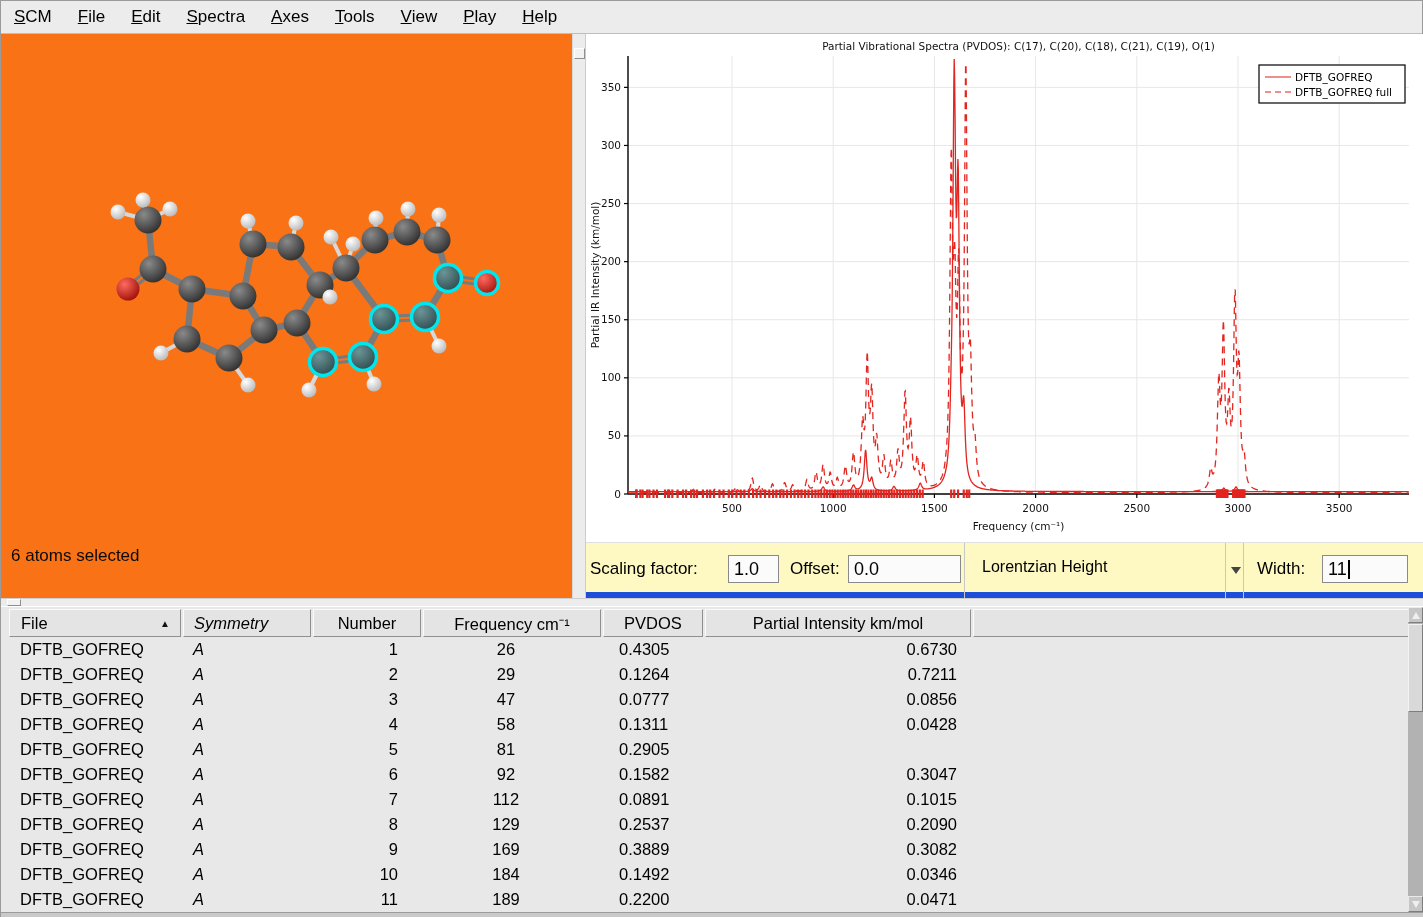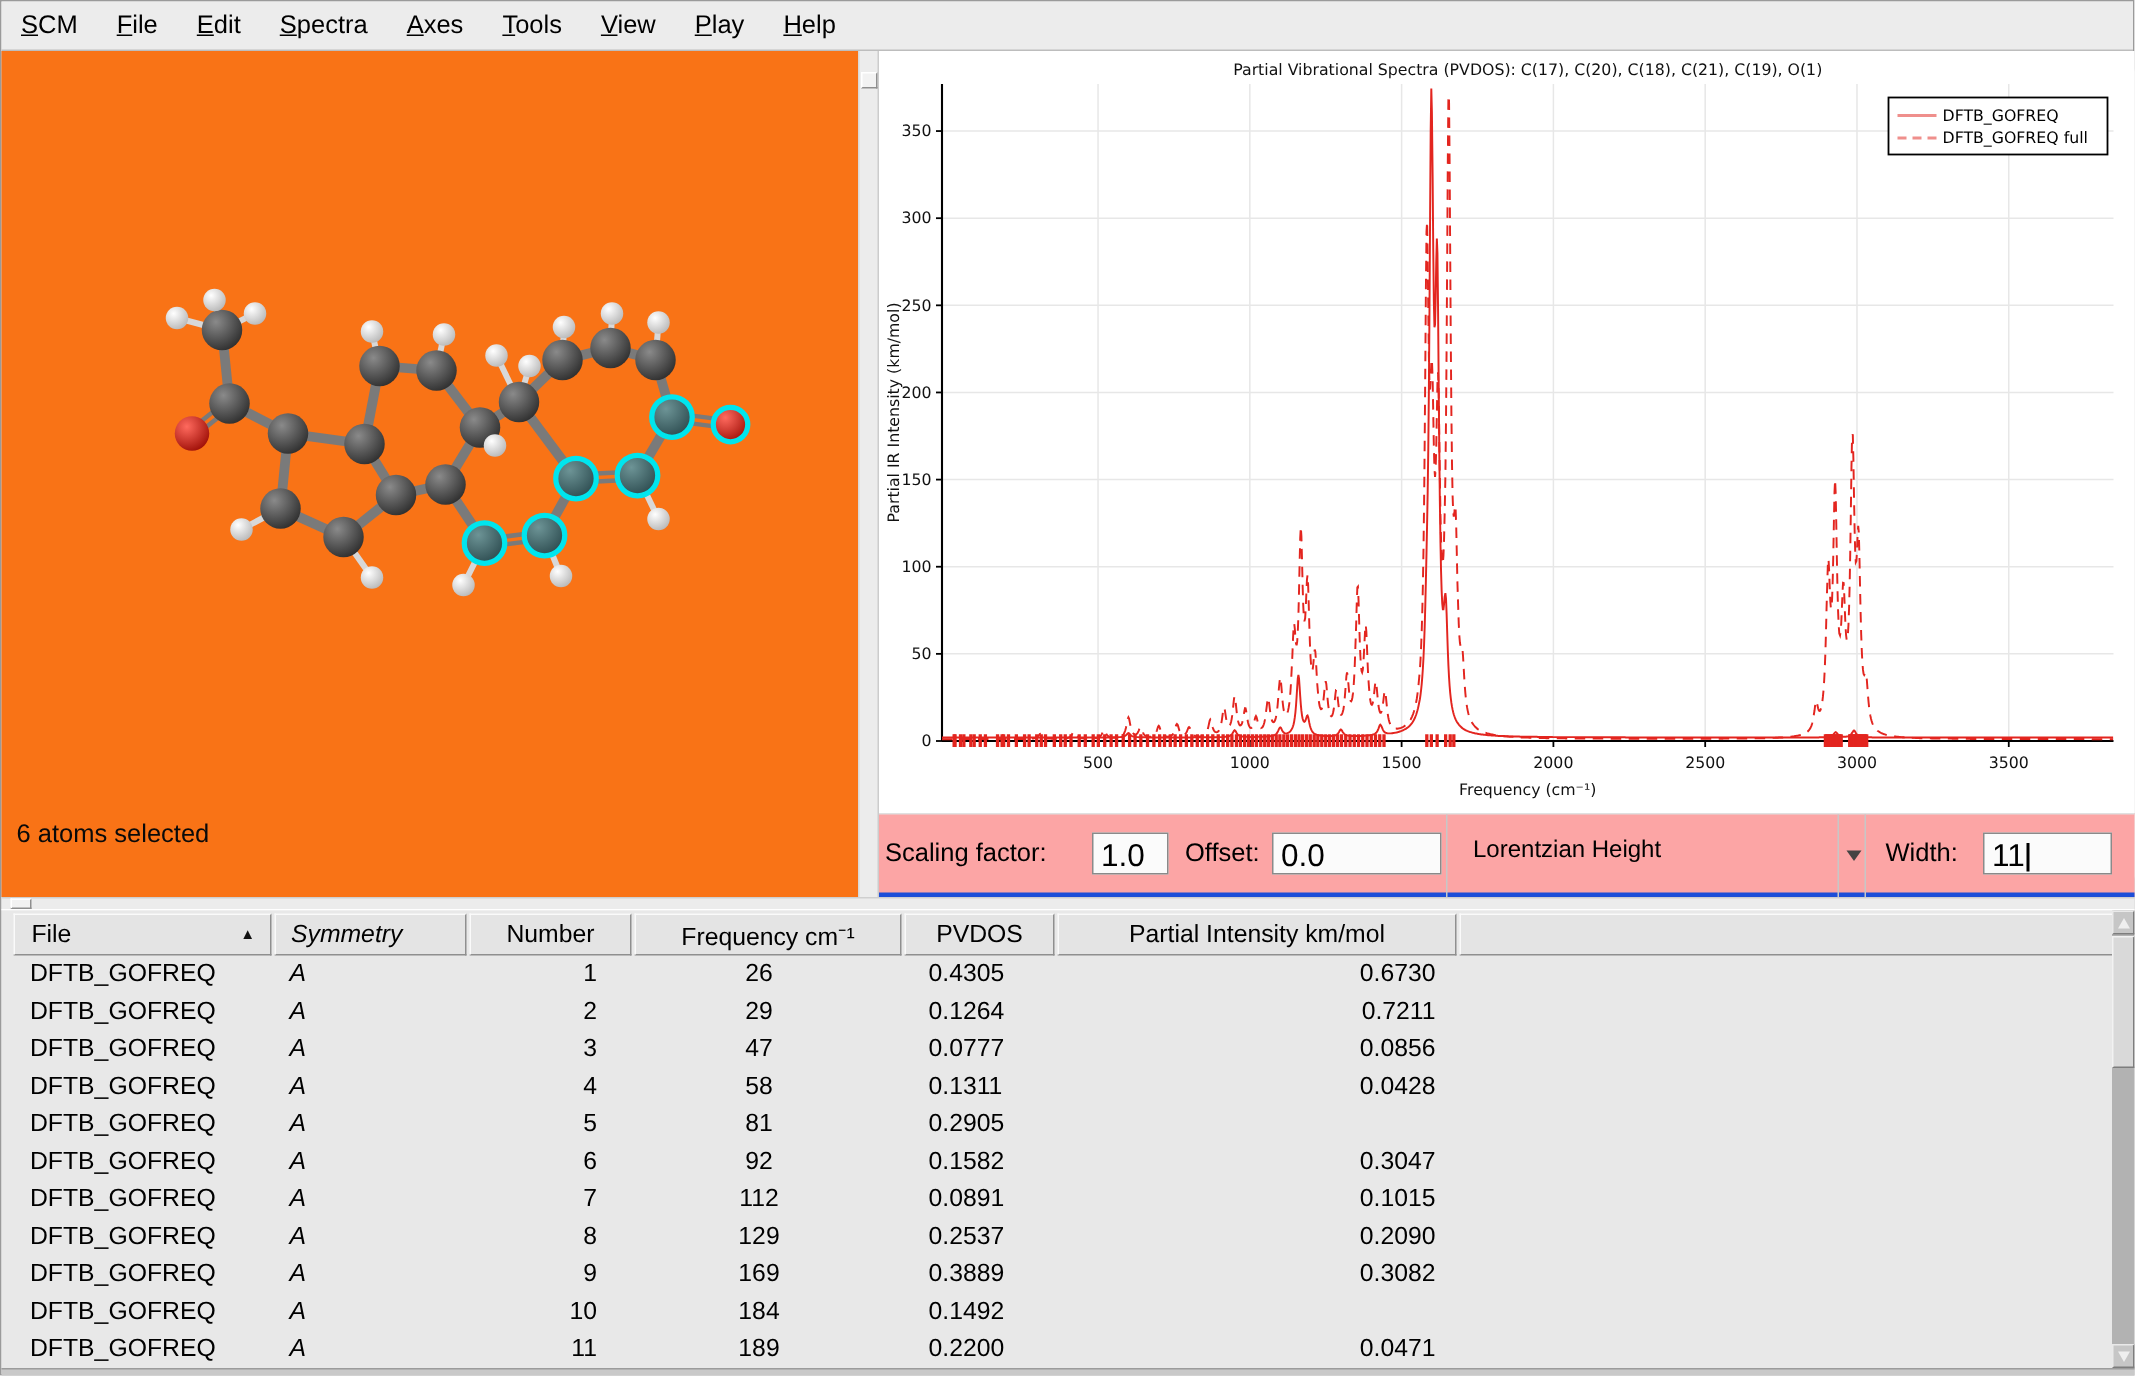--- a/index.html
+++ b/index.html
@@ -22,24 +22,24 @@
   .status-text { position:absolute; left:10px; bottom:32px; font-size:17px; color:#0a0a0a; }
   .vsash { position:absolute; left:571px; top:0; width:14px; height:564px;
     background:#ececec; border-left:1px solid #d8d8d8; border-right:1px solid #cccccc; }
   .vsash .grip { position:absolute; left:1px; top:14px; width:11px; height:11px;
     background:#f2f2f2; border:1px solid; border-color:#ffffff #8f8f8f #8f8f8f #ffffff; }
   .right-panel { position:absolute; left:585px; top:0; width:838px; height:564px; background:#ffffff;border-radius:19px; }
   .chart-wrap { position:absolute; left:0; top:0; width:838px; height:508px; background:#ffffff; }
 
   
   .controls { position:absolute; left:0; top:508px; width:838px; height:56px;
-    background:#fca5a5; border-top:1px solid #e0e0e0; border-bottom:3px solid #1d4ed8; }
+    background:#fef9c3; border-top:1px solid #e0e0e0; border-bottom:6px solid #1d4ed8; }
   .ctl-label { position:absolute; top:16px; font-size:17px; color:#000; }
   .field { position:absolute; top:12px; height:28px; background:#fbfbfb;
-    border:1px solid #8a8a8a; font-size:21px; color:#000;
+    border:1px solid #8a8a8a; font-size:18px; color:#000;
     padding:3px 4px 0 5px; white-space:nowrap; overflow:hidden; }
   .caret { display:inline-block; width:2px; height:19px; background:#000; vertical-align:-4px; margin-left:1px; }
   .vsep { position:absolute; top:0; width:1px; height:56px; background:#c7c7c7; }
   .combo-label { position:absolute; top:15px; font-size:16px; color:#000; }
   .combo-arrow { position:absolute; top:24px; width:0; height:0;
     border-left:5px solid transparent; border-right:5px solid transparent;
     border-top:7px solid #444; }
 
   
   .hsash { position:absolute; left:0; top:597px; width:1423px; height:9px;
@@ -527,20 +527,21 @@
           <div class="tcell c3">169</div>
           <div class="tcell c4">0.3889</div>
           <div class="tcell c5">0.3082</div>
         </div>
         <div class="trow">
           <div class="tcell c0">DFTB_GOFREQ</div>
           <div class="tcell c1">A</div>
           <div class="tcell c2">10</div>
           <div class="tcell c3">184</div>
           <div class="tcell c4">0.1492</div>
+          <div class="tcell c5">0.0346</div>
         </div>
         <div class="trow">
           <div class="tcell c0">DFTB_GOFREQ</div>
           <div class="tcell c1">A</div>
           <div class="tcell c2">11</div>
           <div class="tcell c3">189</div>
           <div class="tcell c4">0.2200</div>
           <div class="tcell c5">0.0471</div>
         </div>
       </div>

